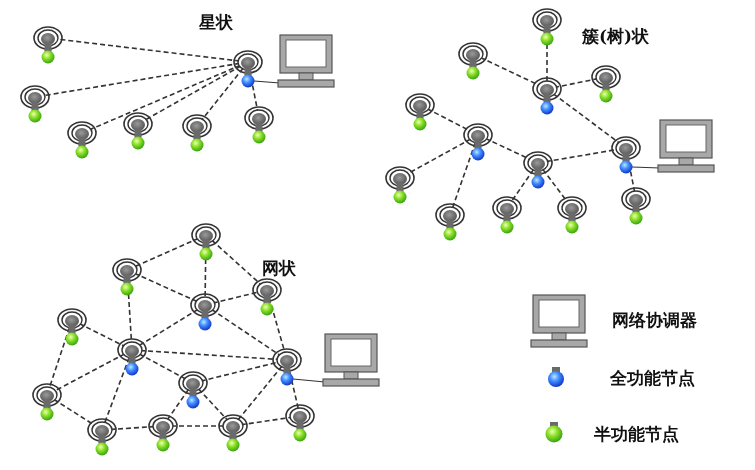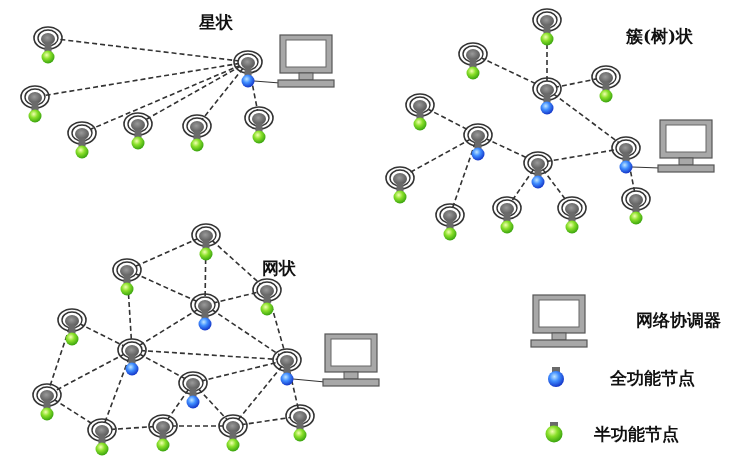--- a/index.html
+++ b/index.html
@@ -352,18 +352,18 @@
         <circle cx="556" cy="379" r="8" fill="url(#gBlue)"></circle>
       </g>
       <g>
         <rect x="550" y="422" width="8" height="5" fill="#6a6a6a"></rect>
         <circle cx="554" cy="434" r="8.5" fill="url(#gGreen)"></circle>
       </g>
     </g>
 </svg>
 
 <div class="label" style="left:199px; top:11px;">星状</div>
-<div class="label" style="left:582px; top:25px;margin-left:44px;">簇(树)状</div>
+<div class="label" style="left:582px; top:25px;">簇(树)状</div>
 <div class="label" style="left:262px; top:257px;">网状</div>
 
-<div class="legend-text" style="left:636px; top:309px;">网络协调器</div>
+<div class="legend-text" style="left:612px; top:309px;">网络协调器</div>
 <div class="legend-text" style="left:610px; top:367px;">全功能节点</div>
 <div class="legend-text" style="left:594px; top:423px;font-family:Liberation Serif, serif;">半功能节点</div>
 
 </body></html>

